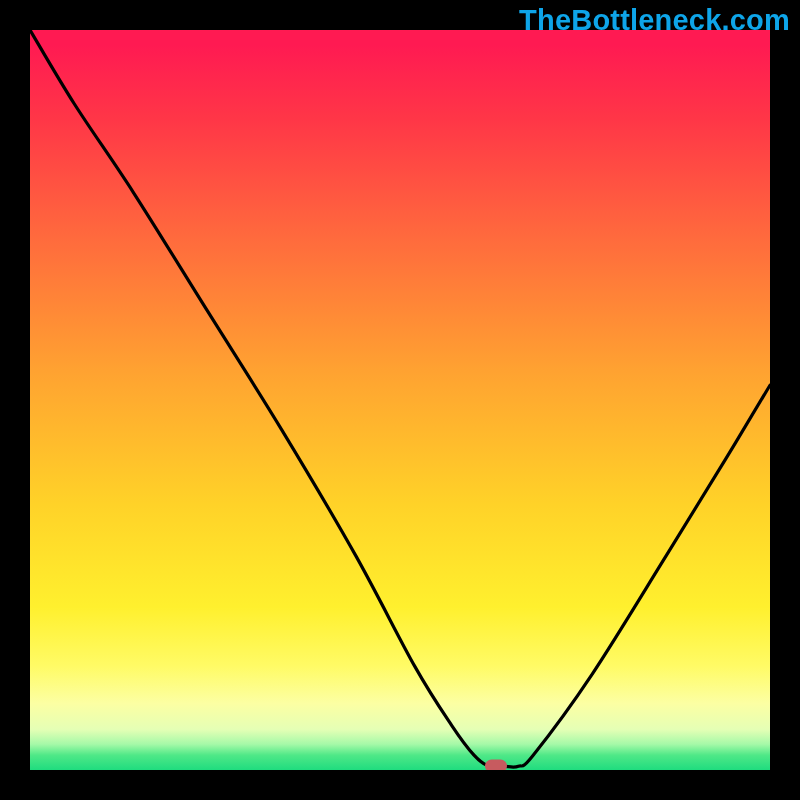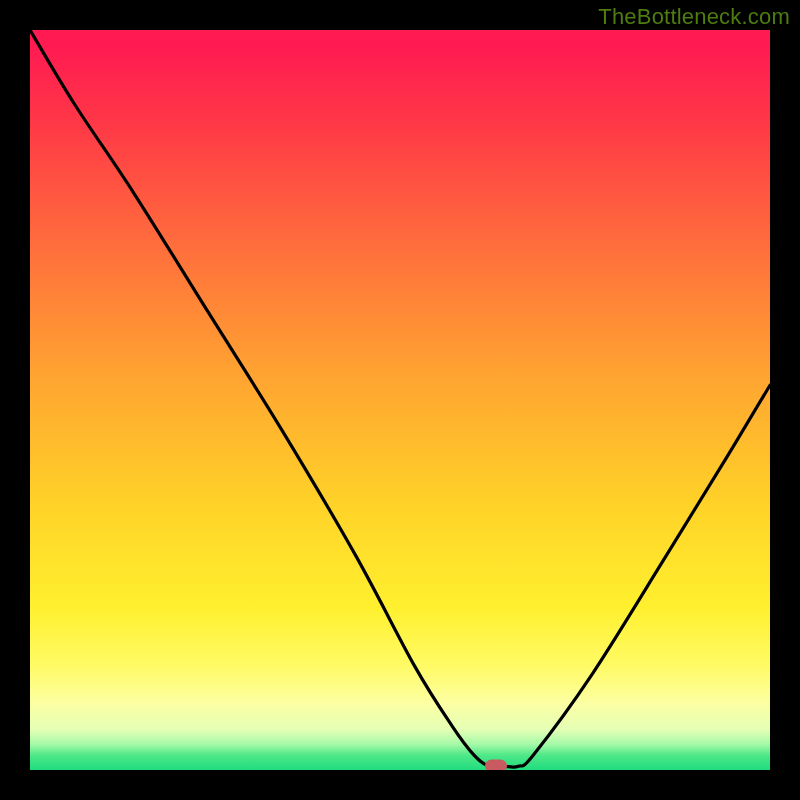--- a/index.html
+++ b/index.html
@@ -14,23 +14,23 @@
   .frame {
     position: relative;
     width: 800px;
     height: 800px;
     background: #000;
   }
   .watermark {
     position: absolute;
     top: 4px;
     right: 10px;
-    color: #4d7c0f;
-    font-size: 22px;
-    font-weight: 400;
+    color: #0ea5e9;
+    font-size: 29px;
+    font-weight: 700;
     letter-spacing: 0.2px;
     z-index: 5;
   }
   .plot-area {
     position: absolute;
     left: 30px;
     top: 30px;
     width: 740px;
     height: 740px;
     overflow: hidden;

